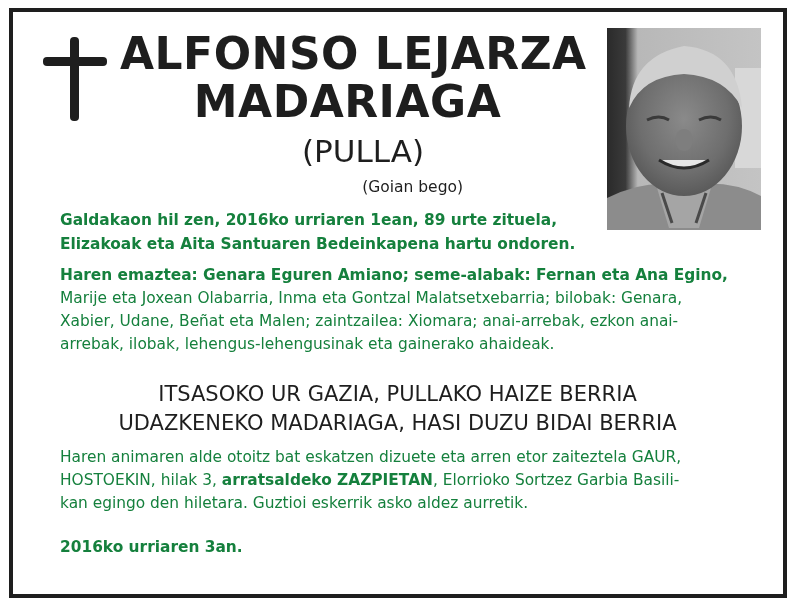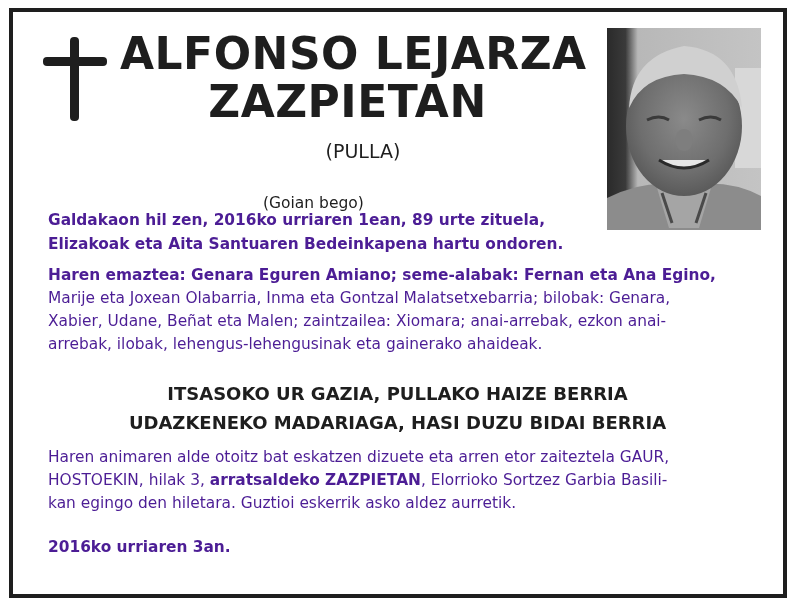--- a/index.html
+++ b/index.html
@@ -63,75 +63,74 @@
       white-space: nowrap;
     }
     .title.l1 { top: 30px; }
     .title.l2 { top: 78px; }
     .nickname {
       position: absolute;
       left: 263px;
       top: 136px;
       width: 200px;
       text-align: center;
-      font-size: 19px;
+      font-size: 31px;
       line-height: 30px;
     }
     .goian {
       position: absolute;
       left: 263px;
       top: 175px;
       width: 200px;
-      text-align: left;
+      text-align: right;
       font-size: 15.5px;
       line-height: 24px;
-      margin-top: 16px;
     }
     .photo {
       position: absolute;
       left: 607px;
       top: 28px;
       width: 154px;
       height: 202px;
       overflow: hidden;
       background: #9a9a9a;
     }
     .line {
       position: absolute;
-      left: 48px;
+      left: 60px;
       white-space: nowrap;
       font-size: 15.4px;
       line-height: 22px;
-      color: #4c1d95;
+      color: #15803d;
     }
     .line.bold { font-weight: bold; }
     .line b { font-weight: bold; }
     .poem {
       position: absolute;
       left: 40px;
       width: 715px;
       text-align: center;
-      font-weight: bold;
-      font-size: 18px;
+      font-weight: normal;
+      font-size: 21px;
       line-height: 22px;
       white-space: nowrap;
     }
   </style>
 </head>
 <body>
 
 <div class="frame"></div>
 
 <div class="cross">
   <div class="v"></div>
   <div class="h"></div>
 </div>
 
 <div class="title l1">ALFONSO LEJARZA</div>
-<div class="title l2">ZAZPIETAN</div>
+<div class="title l2">MADARIAGA</div>
 
 <div class="nickname">(PULLA)</div>
 <div class="goian">(Goian bego)</div>
 
 <div class="photo" role="img" aria-label="Portrait photo of the deceased (black and white)">
   <svg width="154" height="202" viewBox="0 0 154 202" xmlns="http://www.w3.org/2000/svg">
     <defs>
       <radialGradient id="face" cx="50%" cy="45%" r="55%">
         <stop offset="0%" stop-color="#8a8a8a"></stop>
         <stop offset="70%" stop-color="#6e6e6e"></stop>

